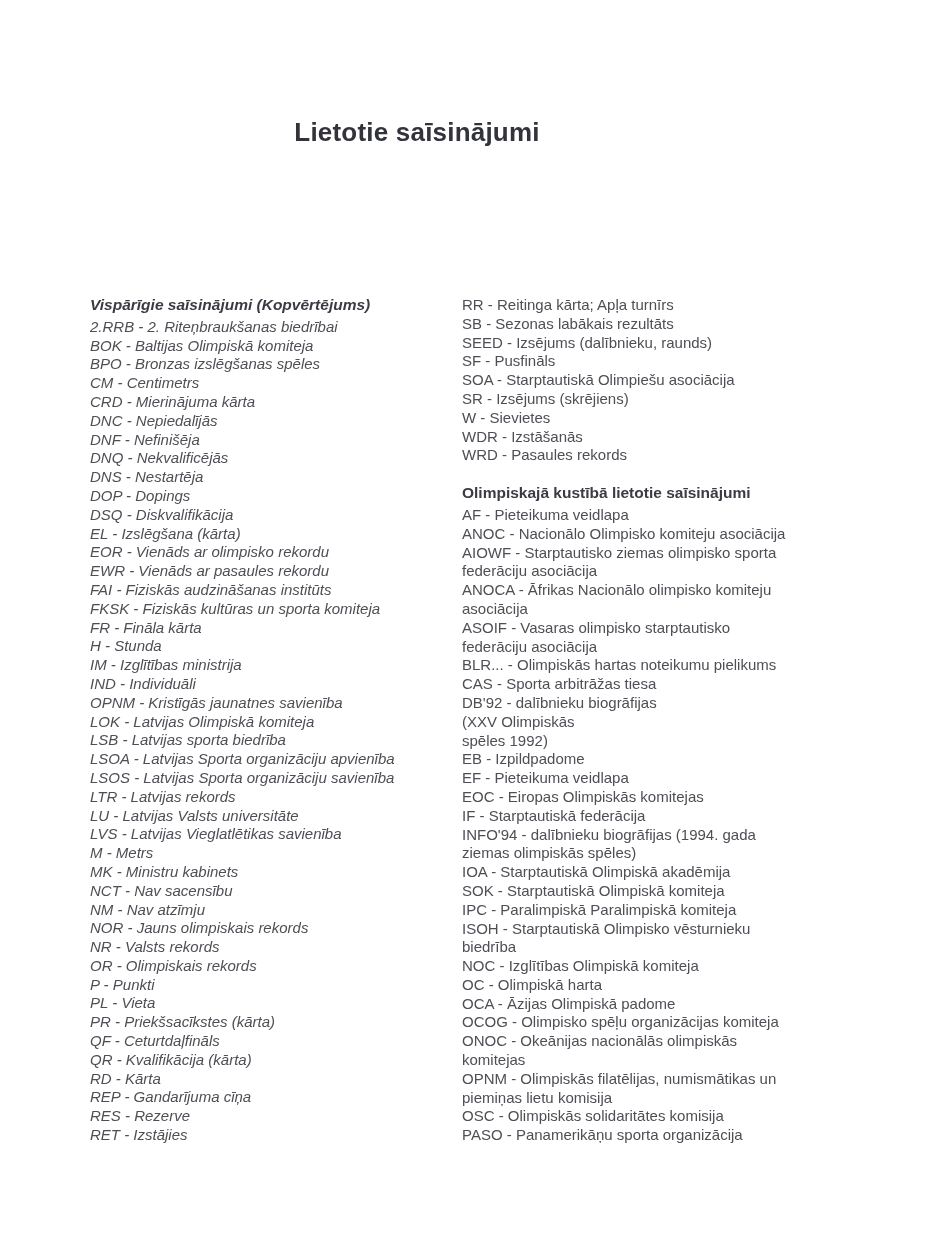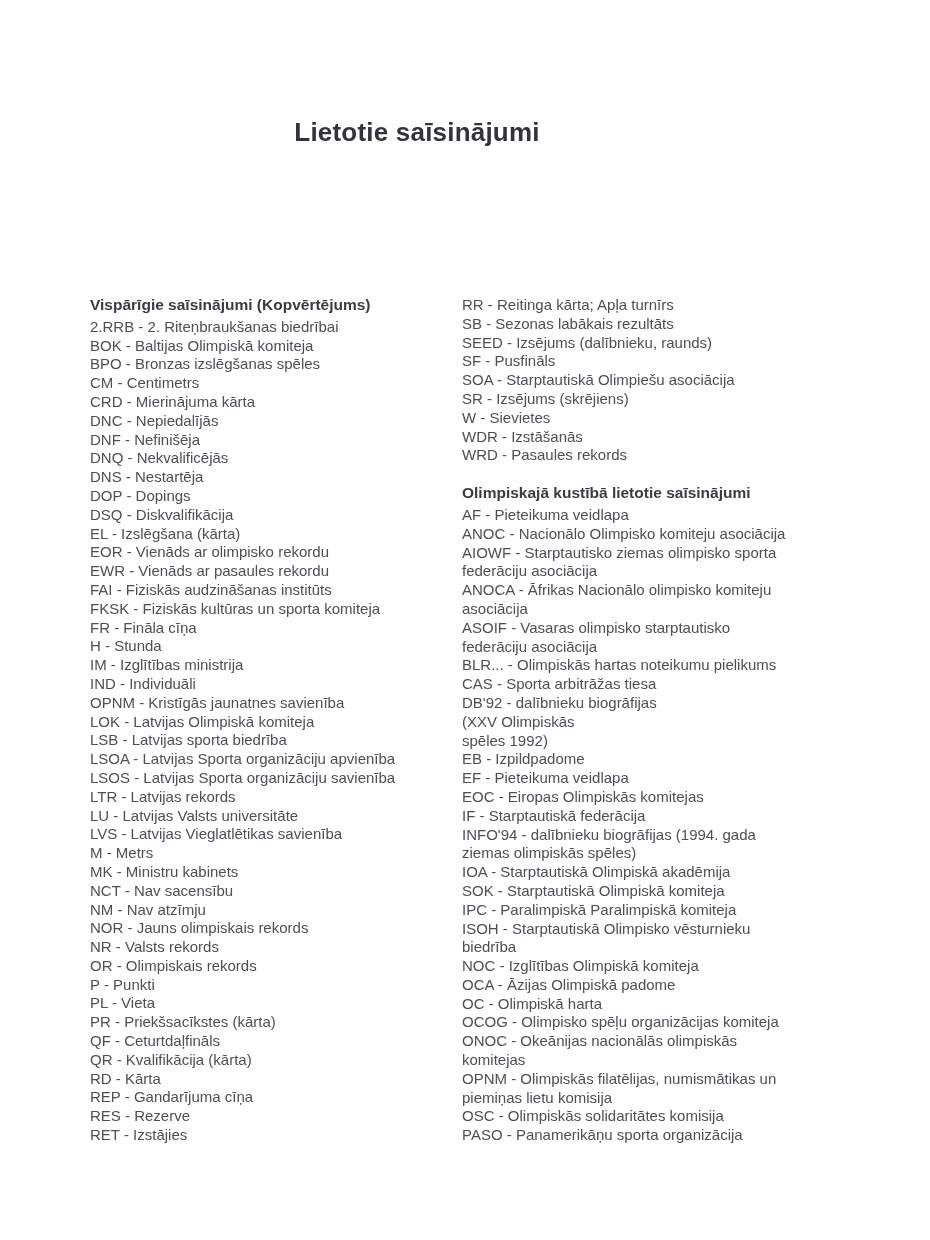--- a/index.html
+++ b/index.html
@@ -32,20 +32,21 @@
     left: 90px;
     width: 770px;
     display: flex;
   }
   .column {
     box-sizing: border-box;
   }
   .column-left {
     width: 372px;
     flex: 0 0 372px;
+    font-style: italic;
   }
   .column-right {
     width: 398px;
     flex: 0 0 398px;
   }
   .section + .section {
     margin-top: 19px;
   }
   .section-header {
     font-size: 15.5px;
@@ -81,21 +82,21 @@
           <div class="line">DNF - Nefinišēja</div>
           <div class="line">DNQ - Nekvalificējās</div>
           <div class="line">DNS - Nestartēja</div>
           <div class="line">DOP - Dopings</div>
           <div class="line">DSQ - Diskvalifikācija</div>
           <div class="line">EL - Izslēgšana (kārta)</div>
           <div class="line">EOR - Vienāds ar olimpisko rekordu</div>
           <div class="line">EWR - Vienāds ar pasaules rekordu</div>
           <div class="line">FAI - Fiziskās audzināšanas institūts</div>
           <div class="line">FKSK - Fiziskās kultūras un sporta komiteja</div>
-          <div class="line">FR - Fināla cīņa</div>
+          <div class="line">FR - Fināla kārta</div>
           <div class="line">H - Stunda</div>
           <div class="line">IM - Izglītības ministrija</div>
           <div class="line">IND - Individuāli</div>
           <div class="line">OPNM - Kristīgās jaunatnes savienība</div>
           <div class="line">LOK - Latvijas Olimpiskā komiteja</div>
           <div class="line">LSB - Latvijas sporta biedrība</div>
           <div class="line">LSOA - Latvijas Sporta organizāciju apvienība</div>
           <div class="line">LSOS - Latvijas Sporta organizāciju savienība</div>
           <div class="line">LTR - Latvijas rekords</div>
           <div class="line">LU - Latvijas Valsts universitāte</div>
@@ -150,22 +151,22 @@
           <div class="line">EOC - Eiropas Olimpiskās komitejas</div>
           <div class="line">IF - Starptautiskā federācija</div>
           <div class="line">INFO'94 - dalībnieku biogrāfijas (1994. gada</div>
           <div class="line">ziemas olimpiskās spēles)</div>
           <div class="line">IOA - Starptautiskā Olimpiskā akadēmija</div>
           <div class="line">SOK - Starptautiskā Olimpiskā komiteja</div>
           <div class="line">IPC - Paralimpiskā Paralimpiskā komiteja</div>
           <div class="line">ISOH - Starptautiskā Olimpisko vēsturnieku</div>
           <div class="line">biedrība</div>
           <div class="line">NOC - Izglītības Olimpiskā komiteja</div>
+          <div class="line">OC - Olimpiskā harta</div>
           <div class="line">OCA - Āzijas Olimpiskā padome</div>
-          <div class="line">OC - Olimpiskā harta</div>
           <div class="line">OCOG - Olimpisko spēļu organizācijas komiteja</div>
           <div class="line">ONOC - Okeānijas nacionālās olimpiskās</div>
           <div class="line">komitejas</div>
           <div class="line">OPNM - Olimpiskās filatēlijas, numismātikas un</div>
           <div class="line">piemiņas lietu komisija</div>
           <div class="line">OSC - Olimpiskās solidaritātes komisija</div>
           <div class="line">PASO - Panamerikāņu sporta organizācija</div>
         </div>
       </div>
   </div>

